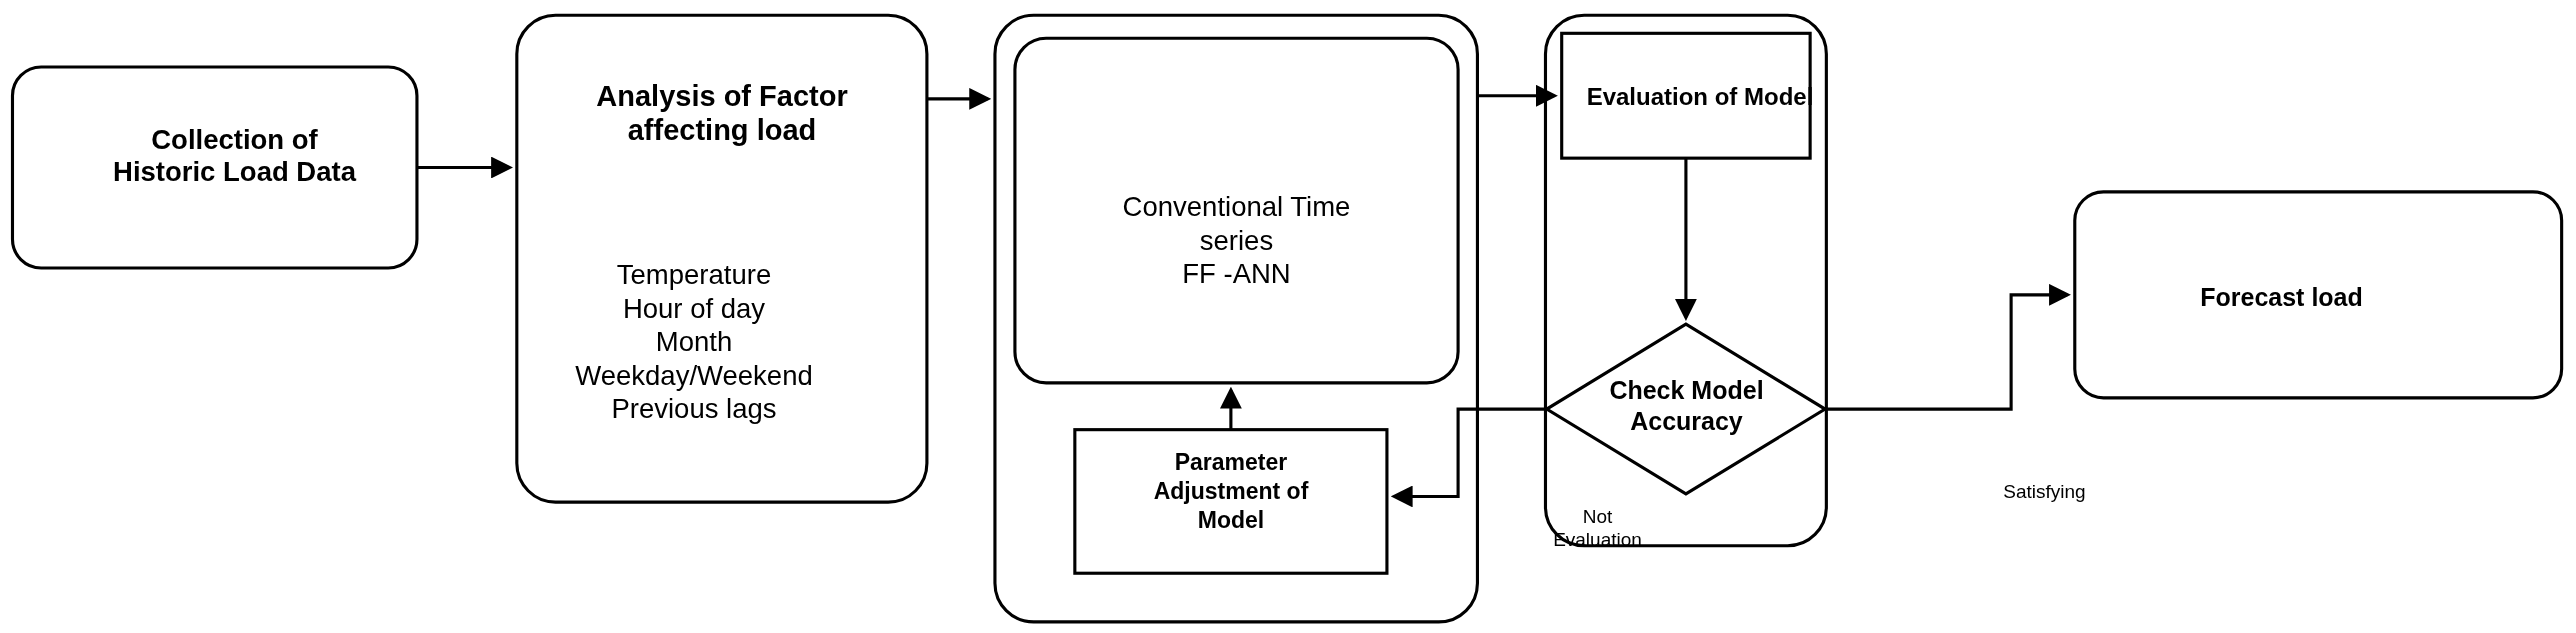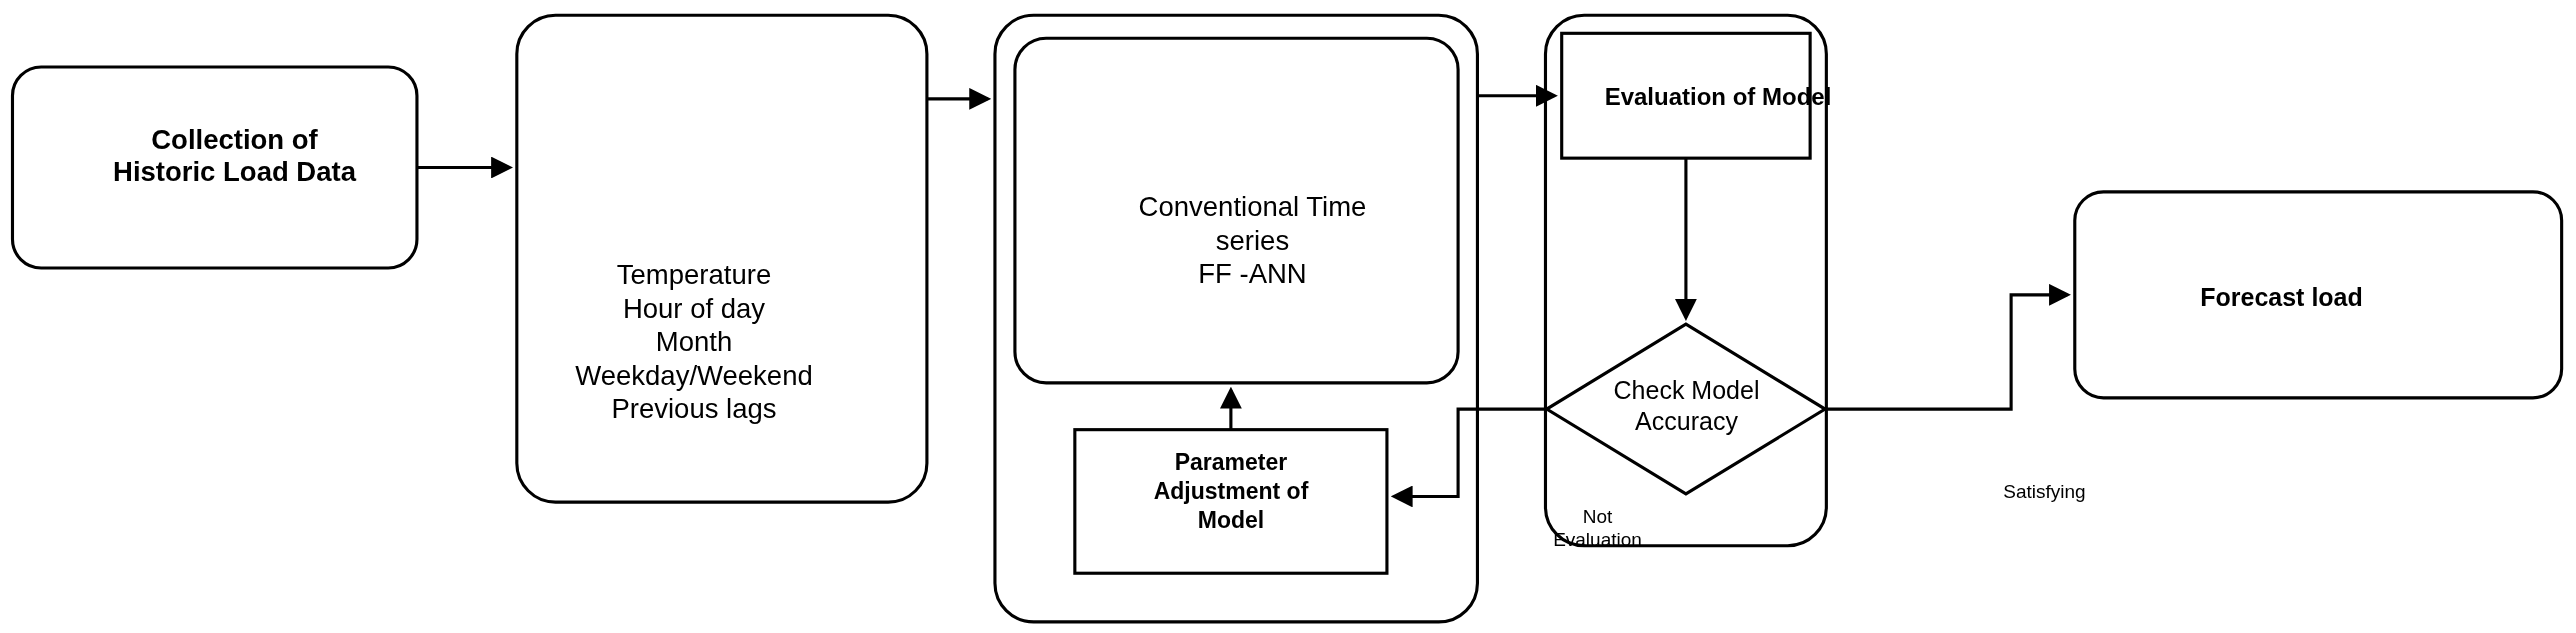--- a/index.html
+++ b/index.html
@@ -40,21 +40,21 @@
     white-space: pre-line;
     pointer-events: none;
   }
   .t-title-1 { font-size: 27.5px; font-weight: bold; margin-left: 20px; }
   .t-title-2 { font-size: 29px; font-weight: bold; }
   .t-list    { font-size: 27.5px; font-weight: normal; }
   .t-title-3 { font-size: 29px; font-weight: bold; }
   .t-list-3  { font-size: 27.5px; font-weight: normal; }
   .t-param   { font-size: 23px; font-weight: bold; }
   .t-eval    { font-size: 24px; font-weight: bold; }
-  .t-diam    { font-size: 25px; font-weight: normal; }
+  .t-diam    { font-size: 25px; font-weight: bold; }
   .t-edge    { font-size: 19px; font-weight: normal; margin-top: 44px; }
   .t-fore    { font-size: 25px; font-weight: bold; }
 </style>
 </head>
 <body>
 
 <div id="canvas">
 
   <svg class="layer" viewBox="0 0 4127 1015">
 
@@ -95,35 +95,37 @@
     <path class="conn" d="M 2478 655 L 2336 655 L 2336 795 L 2234 795" marker-end="url(#arrow)"></path>
 
     <path class="conn" d="M 1972 688 L 1972 625" marker-end="url(#arrow)"></path>
 
     <path class="conn" d="M 2924 655 L 3222 655 L 3222 472 L 3312 472" marker-end="url(#arrow)"></path>
   </svg>
 
   <div class="lbl t-title-1" style="left:12.5px; top:124px; width:404px;">Collection of
 Historic Load Data</div>
 
+  <div class="lbl t-title-2" style="left:517px; top:79px; width:410px;">Analysis of Factor
+affecting load</div>
   <div class="lbl t-list" style="left:517px; top:258px; width:354px; line-height:1.22;">Temperature
 Hour of day
 Month
 Weekday/Weekend
 Previous lags</div>
 
-  <div class="lbl t-list-3" style="left:1015px; top:190px; width:443px; line-height:1.22;padding-left:16px;">Conventional Time
+  <div class="lbl t-list-3" style="left:1015px; top:190px; width:443px; line-height:1.22;">Conventional Time
 series
 FF -ANN</div>
 
   <div class="lbl t-param" style="left:1075px; top:448px; width:312px; line-height:1.25;">Parameter
 Adjustment of
 Model</div>
 
-  <div class="lbl t-eval" style="left:1562px; top:83px; width:276px;margin-left:18px;">Evaluation of Model</div>
+  <div class="lbl t-eval" style="left:1562px; top:83px; width:276px;">Evaluation of Model</div>
 
   <div class="lbl t-diam" style="left:1574px; top:375px; width:225px; line-height:1.25;">Check Model
 Accuracy</div>
 
   <div class="lbl t-edge" style="left:1529px; top:462px; width:137px; line-height:1.2;">Not
 Evaluation</div>
 
   <div class="lbl t-edge" style="left:1976px; top:437px; width:137px;">Satisfying</div>
 
   <div class="lbl t-fore" style="left:2075px; top:283px; width:413px;text-align:center;">Forecast load</div>

